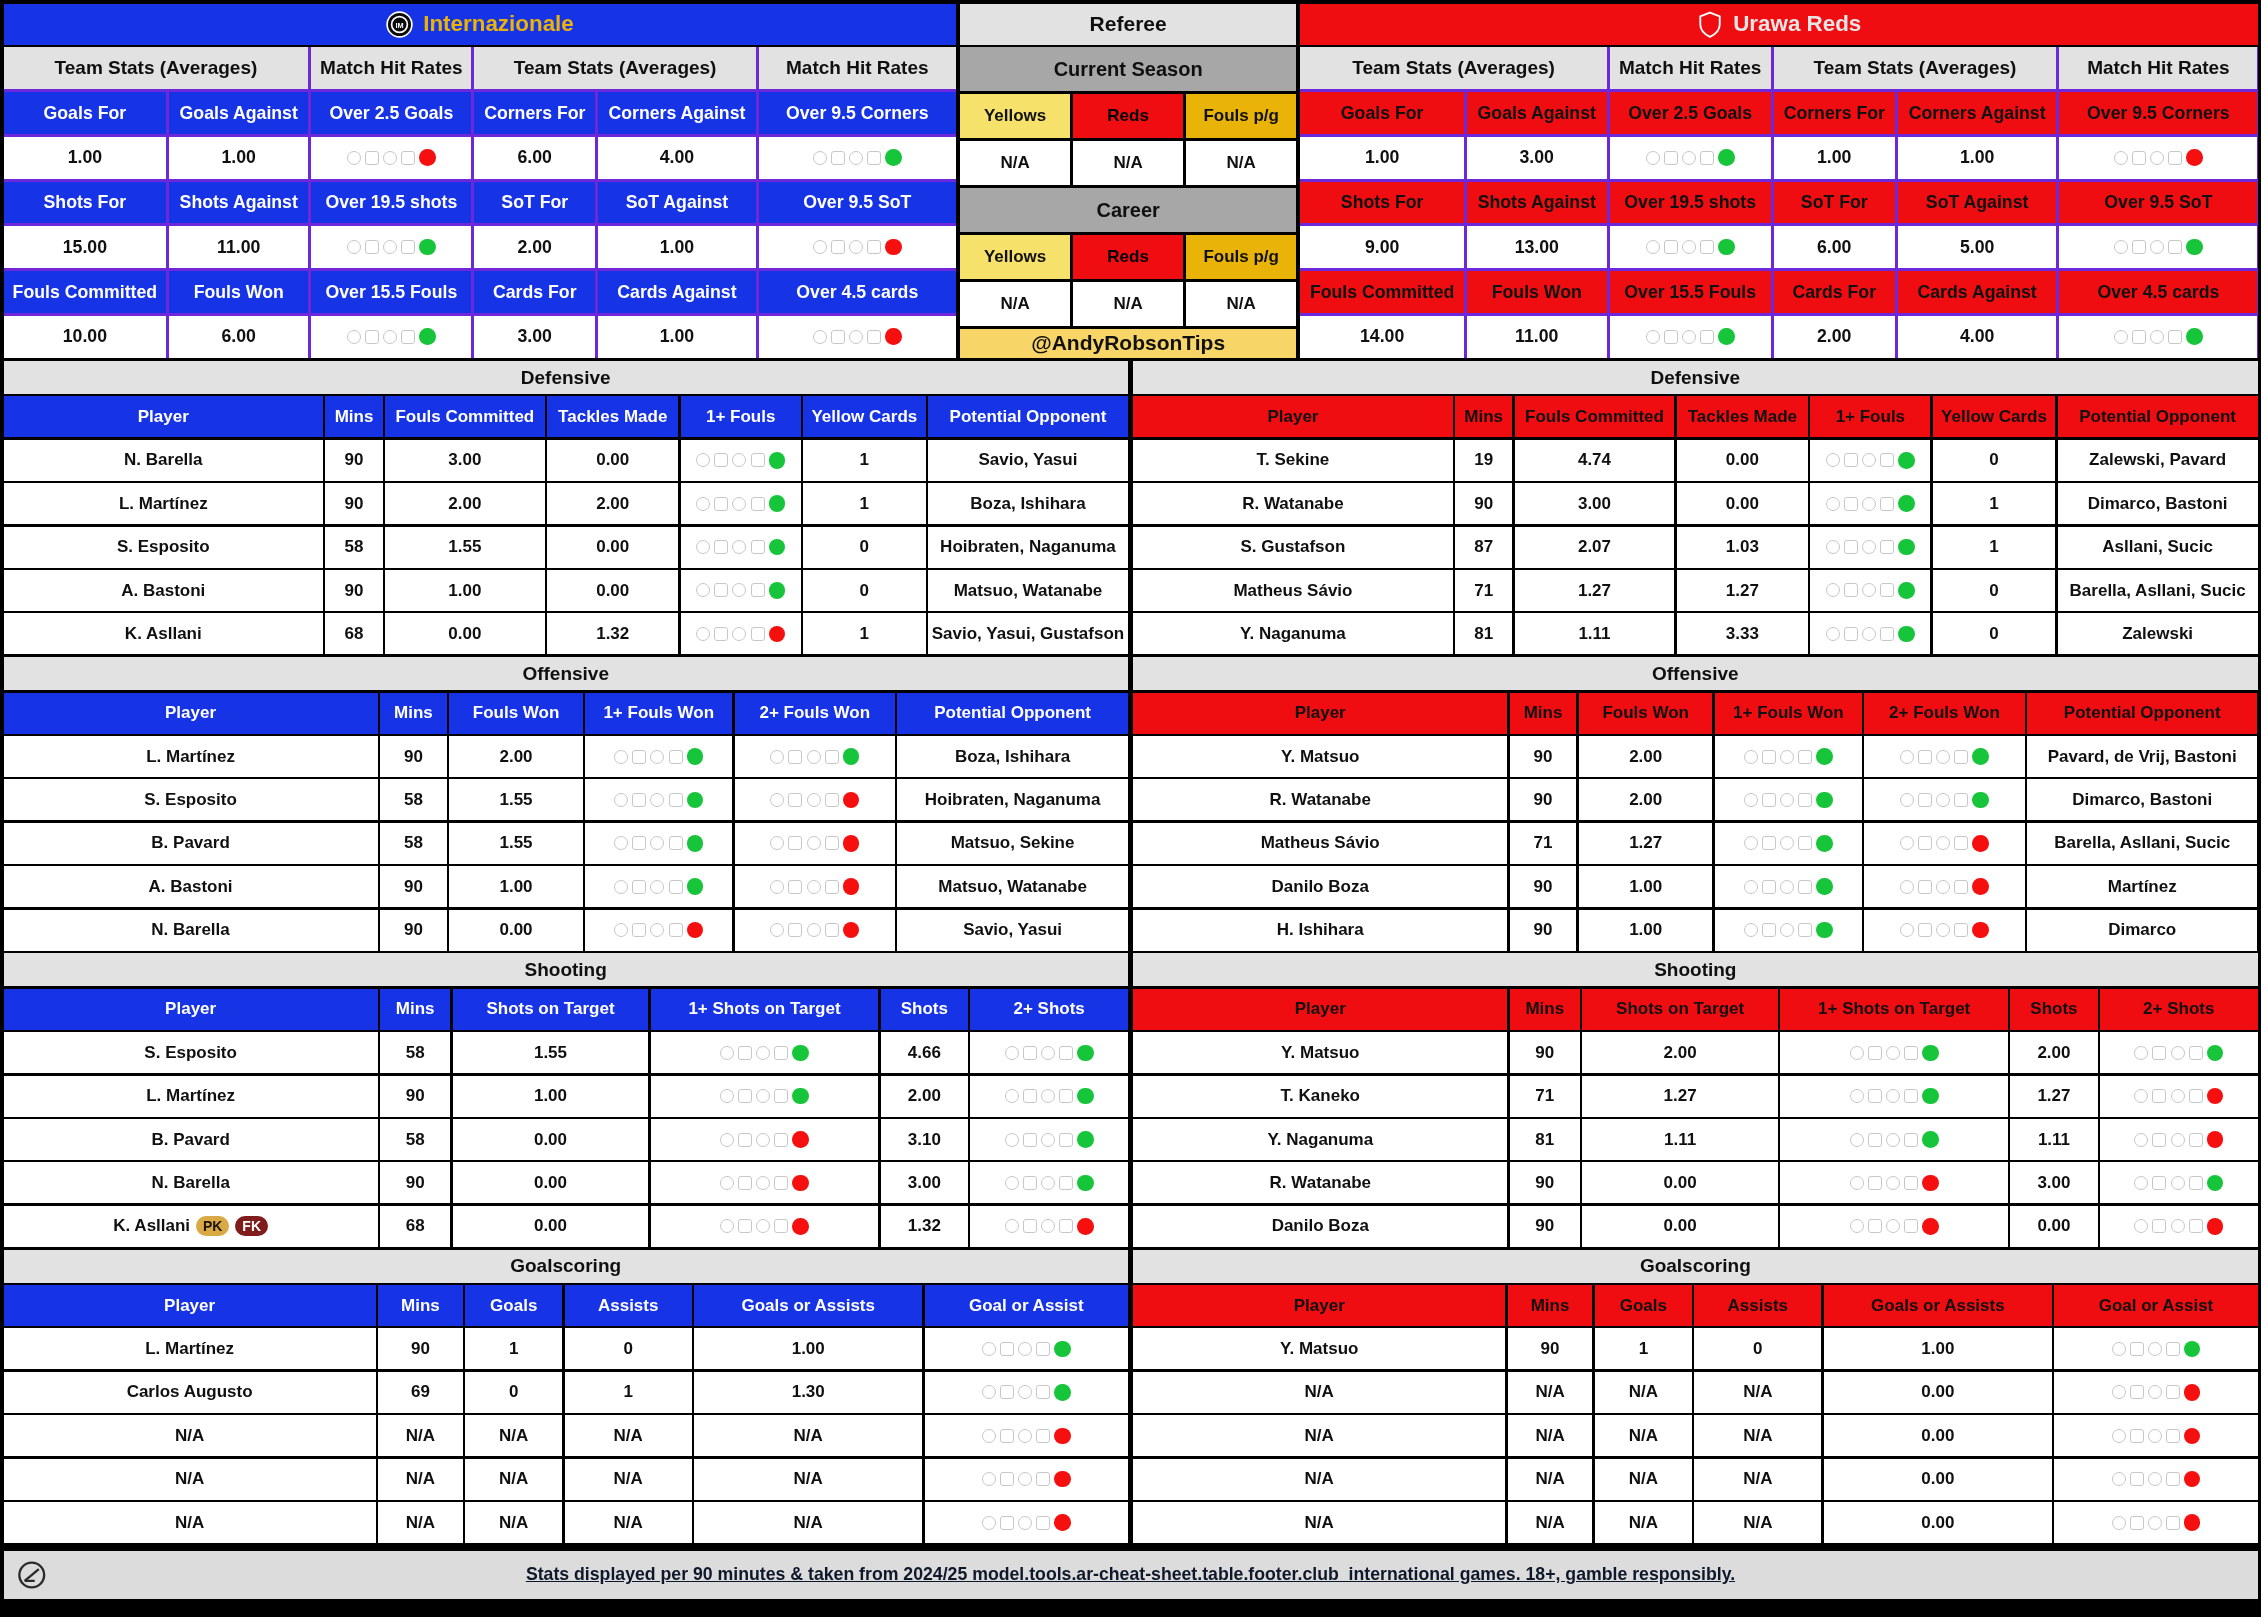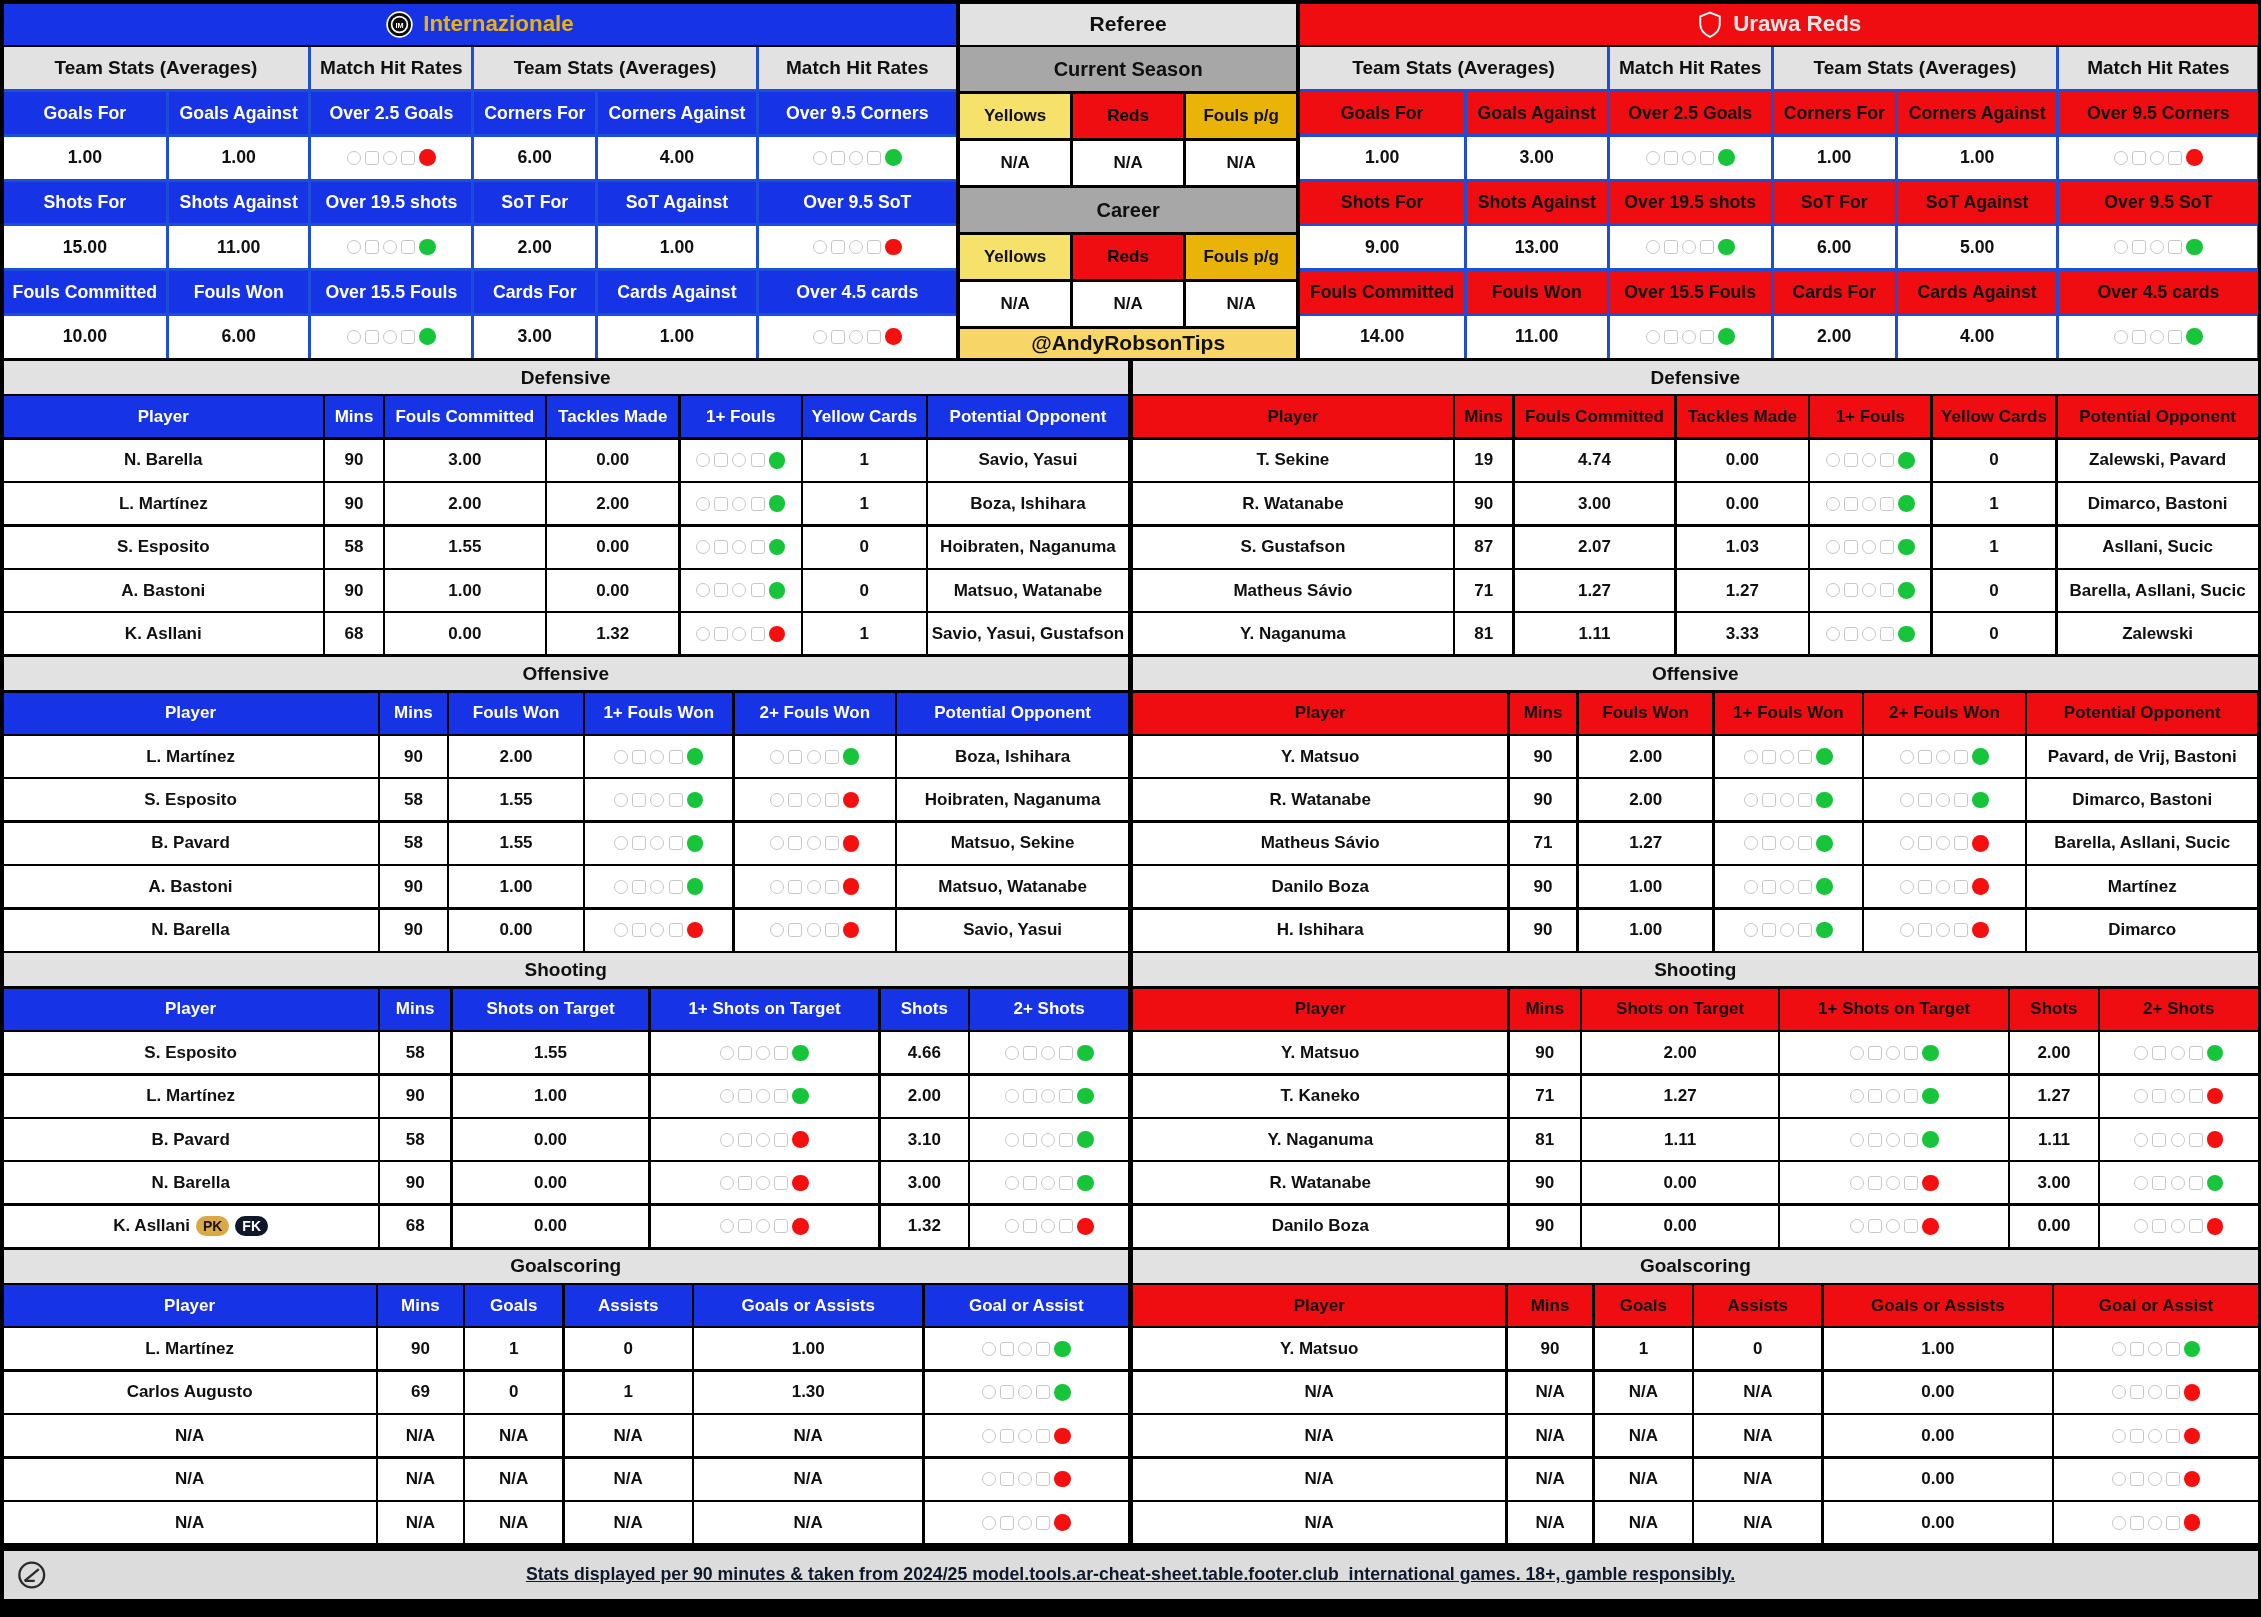--- a/index.html
+++ b/index.html
@@ -5,21 +5,21 @@
   html,body{margin:0;padding:0;background:#000;}
   body{width:2261px;height:1618px;overflow:hidden;font-family:"Liberation Sans",sans-serif;font-weight:700;color:#101010;}
   .sheet{box-sizing:border-box;width:2261px;height:1618px;background:#000;padding:3.5px 3.5px 0 3.5px;display:flex;flex-direction:column;gap:3.5px;}
 
   
   .top{display:grid;grid-template-columns:1620fr 572fr 1628fr;gap:4.1px;height:354px;background:#000;}
   .team-block{display:flex;flex-direction:column;gap:2.9px;}
   .team-title{height:41px;display:flex;align-items:center;justify-content:center;gap:10.6px;font-size:22.4px;}
   .team-title.home{background:#1733e6;color:#eab308;}
   .team-title.away{background:#ef0d11;color:#e5e5e5;}
-  .stats-grid{flex:1;display:grid;grid-template-columns:1.32fr 1.13fr 1.3fr 0.98fr 1.28fr 1.6fr;grid-template-rows:repeat(7,1fr);gap:2.9px;background:#1d4ed8;}
+  .stats-grid{flex:1;display:grid;grid-template-columns:1.32fr 1.13fr 1.3fr 0.98fr 1.28fr 1.6fr;grid-template-rows:repeat(7,1fr);gap:2.9px;background:#6d28d9;}
   .cell{background:#fff;display:flex;align-items:center;justify-content:center;text-align:center;font-size:17.7px;line-height:1.05;padding:1.2px 3.5px;}
   .group-head{background:#e2e2e2;font-size:19px;}
   .span2{grid-column:span 2;}
   .colhead-home{background:#1733e6;color:#fff;font-size:17.7px;}
   .colhead-away{background:#ef0d11;color:#111;font-size:17.7px;}
 
   
   .ref-block{display:flex;flex-direction:column;gap:2.9px;}
   .ref-title{height:41px;background:#e2e2e2;display:flex;align-items:center;justify-content:center;font-size:21px;}
   .ref-season{height:44px;background:#a7a7a7;display:flex;align-items:center;justify-content:center;font-size:20px;}
@@ -49,21 +49,21 @@
   .shape{width:14px;height:14px;box-sizing:border-box;border:1.8px solid #c7c7c7;background:#fff;display:inline-block;}
   .shape.ci{border-radius:50%;}
   .shape.sq{border-radius:2.9px;}
   .dot{width:16.5px;height:16.5px;border-radius:50%;display:inline-block;}
   .dot.green{background:#17c53b;}
   .dot.red{background:#f50f0f;}
 
   
   .badge{display:inline-flex;align-items:center;justify-content:center;height:20px;padding:0 7px;border-radius:10px;font-size:14px;margin-left:5.9px;}
   .badge.pk{background:#d8a945;color:#1d1405;}
-  .badge.fk{background:#0f172a;color:#fff;}
+  .badge.fk{background:#7f1d1d;color:#fff;}
 
   
   .footer{margin-top:2.4px;height:48px;background:#dcdcdc;display:flex;align-items:center;justify-content:center;position:relative;font-size:17.7px;color:#0f172a;border-top:2.4px solid #000;text-decoration:underline;}
   .footer-logo{position:absolute;left:13px;top:50%;transform:translateY(-50%);}
 </style>
 </head>
 <body>
 
 <div class="sheet">
 

